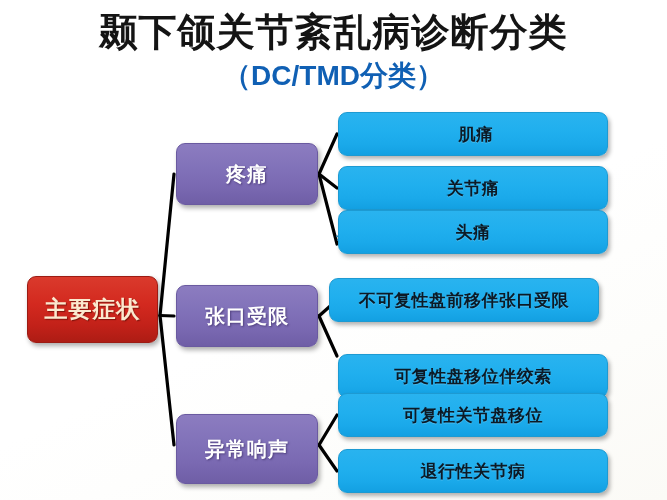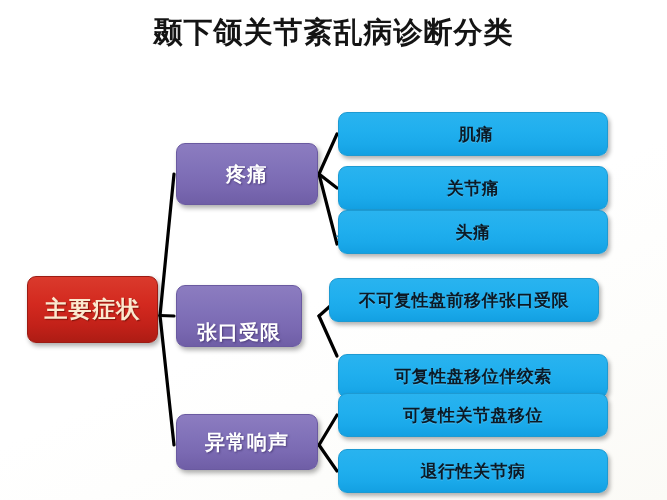--- a/index.html
+++ b/index.html
@@ -21,21 +21,21 @@
     overflow: hidden;
   }
 
   
   .title-main {
     position: absolute;
     left: 0;
     top: 11px;
     width: 667px;
     text-align: center;
-    font-size: 29px;
+    font-size: 38px;
     font-weight: bold;
     letter-spacing: 1px;
     color: #141414;
     line-height: 42px;
     white-space: nowrap;
   }
   .title-sub {
     position: absolute;
     left: 0;
     top: 58px;
@@ -119,20 +119,21 @@
     white-space: nowrap;
     pointer-events: none;
   }
 </style>
 </head>
 <body>
 
 <div id="canvas">
 
   <div class="title-main">颞下颌关节紊乱病诊断分类</div>
+  <div class="title-sub">（DC/TMD分类）</div>
 
   <svg id="connectors" viewBox="0 0 667 500" preserveAspectRatio="none">
       <line x1="160" y1="315.5" x2="174" y2="174" stroke="#000000" stroke-width="3.2" stroke-linecap="round"></line>
       <line x1="160" y1="315.5" x2="174" y2="316" stroke="#000000" stroke-width="3.2" stroke-linecap="round"></line>
       <line x1="160" y1="315.5" x2="174" y2="445" stroke="#000000" stroke-width="3.2" stroke-linecap="round"></line>
       <line x1="319" y1="174" x2="337" y2="134" stroke="#000000" stroke-width="3.2" stroke-linecap="round"></line>
       <line x1="319" y1="174" x2="337" y2="188" stroke="#000000" stroke-width="3.2" stroke-linecap="round"></line>
       <line x1="319" y1="174" x2="337" y2="244" stroke="#000000" stroke-width="3.2" stroke-linecap="round"></line>
       <line x1="319" y1="316" x2="337" y2="300" stroke="#000000" stroke-width="3.2" stroke-linecap="round"></line>
       <line x1="319" y1="316" x2="337" y2="356" stroke="#000000" stroke-width="3.2" stroke-linecap="round"></line>
@@ -142,24 +143,24 @@
 
   <div class="watermark-frag">节</div>
 
   <div id="nodes-layer">
       <div class="node node-root" style="left: 27px; top: 276px; width: 131px; height: 67px;">
         <span>主要症状</span>
       </div>
       <div class="node node-branch" style="left: 176px; top: 143px; width: 142px; height: 62px;">
         <span>疼痛</span>
       </div>
-      <div class="node node-branch" style="left: 176px; top: 285px; width: 126px; height: 62px; align-items: flex-end;">
+      <div class="node node-branch" style="left: 176px; top: 285px; width: 142px; height: 62px;">
         <span>张口受限</span>
       </div>
-      <div class="node node-branch" style="left: 176px; top: 414px; width: 142px; height: 56px;">
+      <div class="node node-branch" style="left: 176px; top: 414px; width: 142px; height: 70px;">
         <span>异常响声</span>
       </div>
       <div class="node node-leaf" style="left: 338px; top: 112px; width: 270px; height: 44px; padding-left: 6px;">
         <span>肌痛</span>
       </div>
       <div class="node node-leaf" style="left: 338px; top: 166px; width: 270px; height: 44px;">
         <span>关节痛</span>
       </div>
       <div class="node node-leaf" style="left: 338px; top: 210px; width: 270px; height: 44px;">
         <span>头痛</span>

